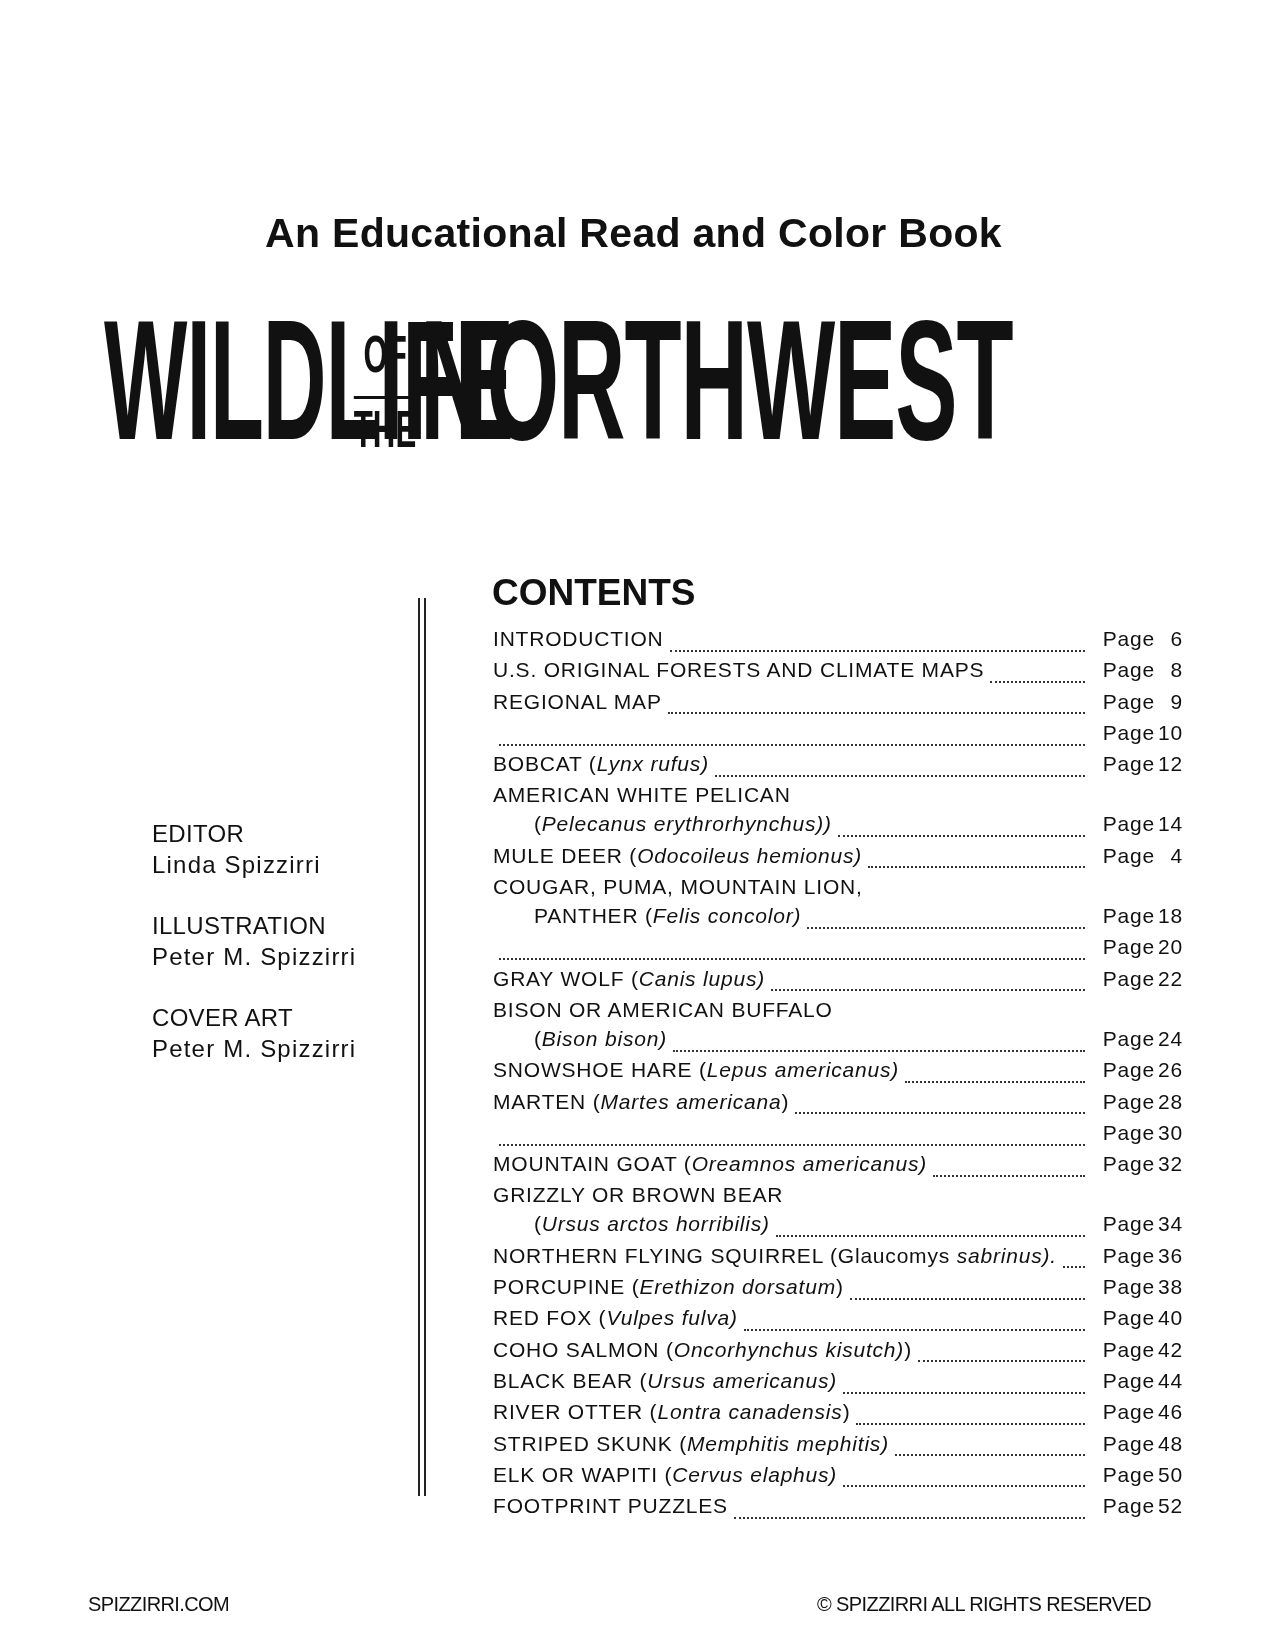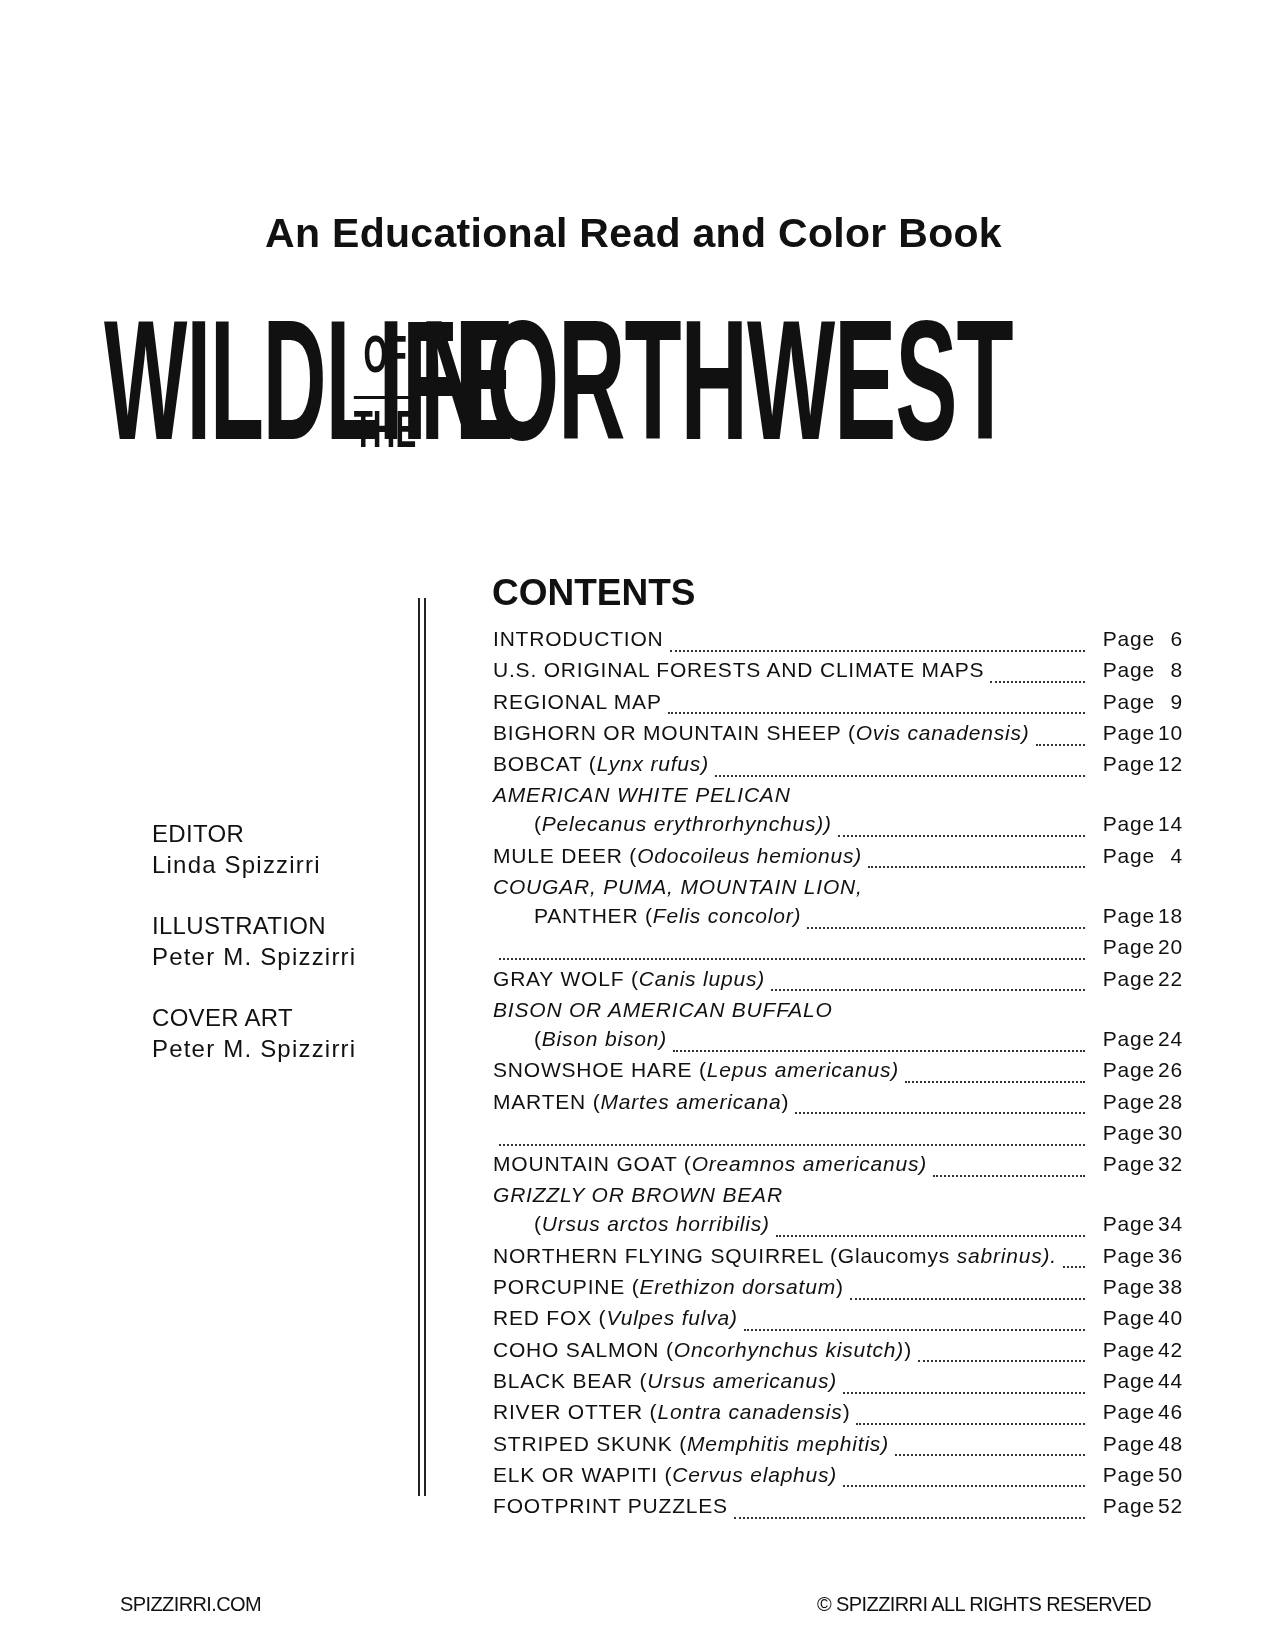--- a/index.html
+++ b/index.html
@@ -40,33 +40,33 @@
   .divider {
     position: absolute; left: 418px; top: 598px; width: 4px; height: 898px;
     border-left: 2px solid #222; border-right: 2px solid #222;
   }
 
   .contents-heading {
     position: absolute; left: 492px; top: 572px; font-size: 37px; font-weight: bold;
   }
   .toc { position: absolute; left: 493px; top: 627px; width: 690px; font-size: 21px; letter-spacing: 0.8px; }
   .toc-row { display: flex; align-items: baseline; height: 31.3px; white-space: nowrap; }
-  .toc-row.head { height: 29px; font-style: italic; }
+  .toc-row.head { height: 29px; }
   .toc-row .label { flex: 0 0 auto; }
   .toc-row .label.indent { padding-left: 41px; }
   .toc-row .sci { font-style: italic; }
   .toc-row .leader {
     flex: 1 1 auto; margin: 0 10px 0 6px; overflow: hidden;
     border-bottom: 2px dotted #333; height: 0; align-self: center; transform: translateY(8px);
   }
   .toc-row .page { flex: 0 0 88px; display: flex; justify-content: flex-end; }
   .toc-row .page .num { text-align: right; min-width: 28px; }
 
   .footer { position: absolute; top: 1593px; font-size: 20px; letter-spacing: -0.6px; }
-  .footer.left { left: 120px; }
+  .footer.left { left: 88px; }
   .footer.right { right: 124px; }
 </style>
 </head>
 <body>
 
 <div class="subtitle">An Educational Read and Color Book</div>
 
 <div class="title">
   <span class="big w1">WILDLIFE</span>
   <span class="ofthe">
@@ -114,21 +114,20 @@
     </div>
     <div class="toc-row">
       <span class="label"><span>REGIONAL MAP</span></span>
       <span class="leader"></span>
       <span class="page">
         <span>Page</span>
         <span class="num">9</span>
       </span>
     </div>
     <div class="toc-row">
-      <span class="label"><span>BIGHORN OR MOUNTAIN SHEEP (</span><span class="sci">Ovis canadensis)</span></span>
       <span class="leader"></span>
       <span class="page">
         <span>Page</span>
         <span class="num">10</span>
       </span>
     </div>
     <div class="toc-row">
       <span class="label"><span>BOBCAT (</span><span class="sci">Lynx rufus)</span></span>
       <span class="leader"></span>
       <span class="page">

